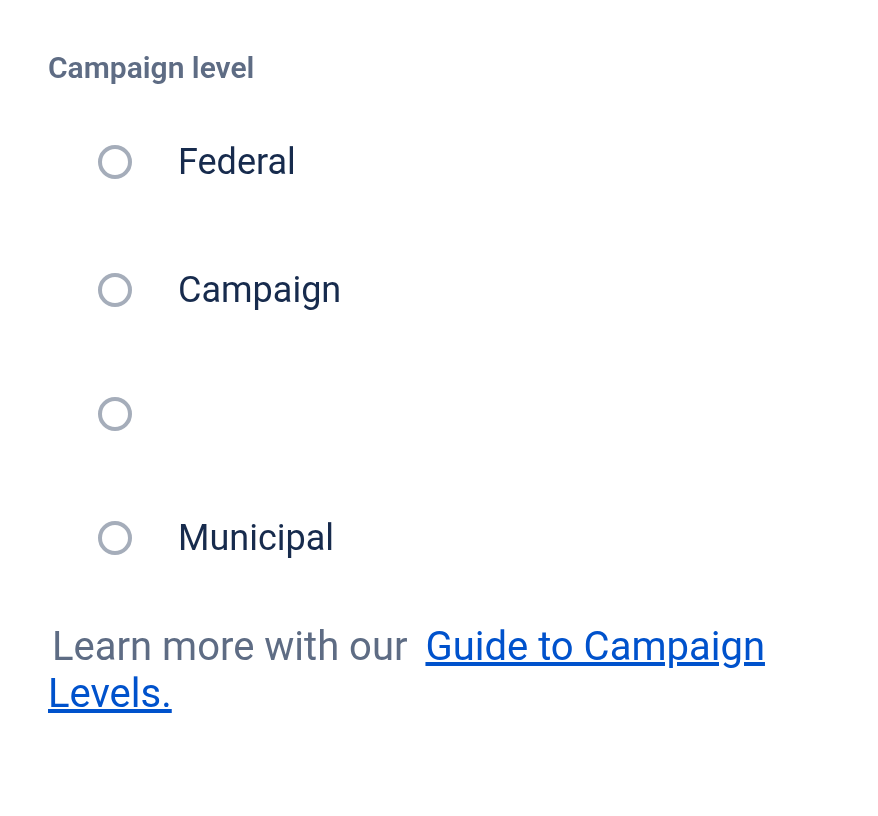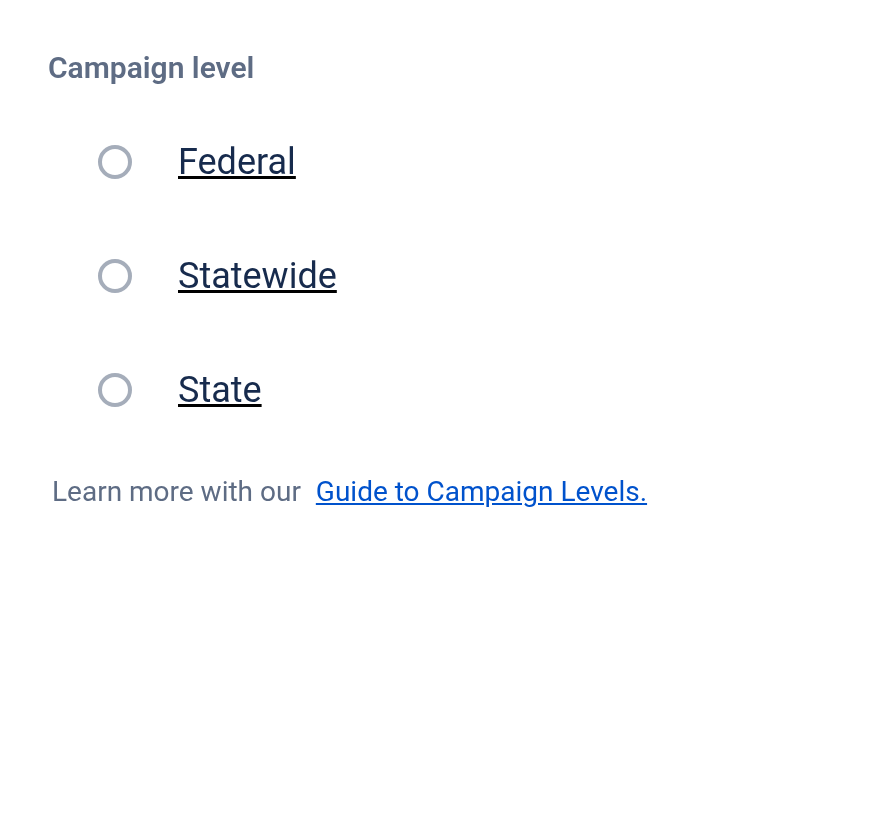--- a/index.html
+++ b/index.html
@@ -16,24 +16,23 @@
     }
     .section-title {
       font-size: 30px;
       font-weight: 600;
       color: #5e6c84;
       margin-bottom: 48px;
     }
     .radio-group {
       display: flex;
       flex-direction: column;
-      gap: 56px;
+      gap: 70px;
       margin-left: 46px;
       margin-bottom: 56px;
-      text-decoration: underline;
     }
     .radio-option {
       display: flex;
       align-items: center;
       gap: 38px;
       cursor: pointer;
     }
     .radio-circle {
       width: 34px;
       height: 34px;
@@ -41,21 +40,21 @@
       border-radius: 50%;
       flex-shrink: 0;
       background: #ffffff;
     }
     .radio-label {
       font-size: 36px;
       font-weight: 400;
       color: #172b4d;
     }
     .help-text {
-      font-size: 28px;
+      font-size: 40px;
       color: #5e6c84;
       font-weight: 400;
     }
     .help-link {
       color: #0052cc;
       text-decoration: underline;
       cursor: pointer;
     }
   </style>
 </head>
@@ -63,23 +62,26 @@
 
 <div class="section-title">Campaign level</div>
 
 <div class="radio-group">
   <label class="radio-option">
     <span class="radio-circle"></span>
     <span class="radio-label">Federal</span>
   </label>
   <label class="radio-option">
     <span class="radio-circle"></span>
-    <span class="radio-label">Statewide</span>
+    <span class="radio-label">Campaign</span>
   </label>
   <label class="radio-option">
     <span class="radio-circle"></span>
-    <span class="radio-label">State</span>
+  </label>
+  <label class="radio-option">
+    <span class="radio-circle"></span>
+    <span class="radio-label">Municipal</span>
   </label>
 </div>
 
 <div class="help-text">
   <span>Learn more with our </span><a class="help-link">Guide to Campaign Levels.</a>
 </div>
 
 </body></html>

